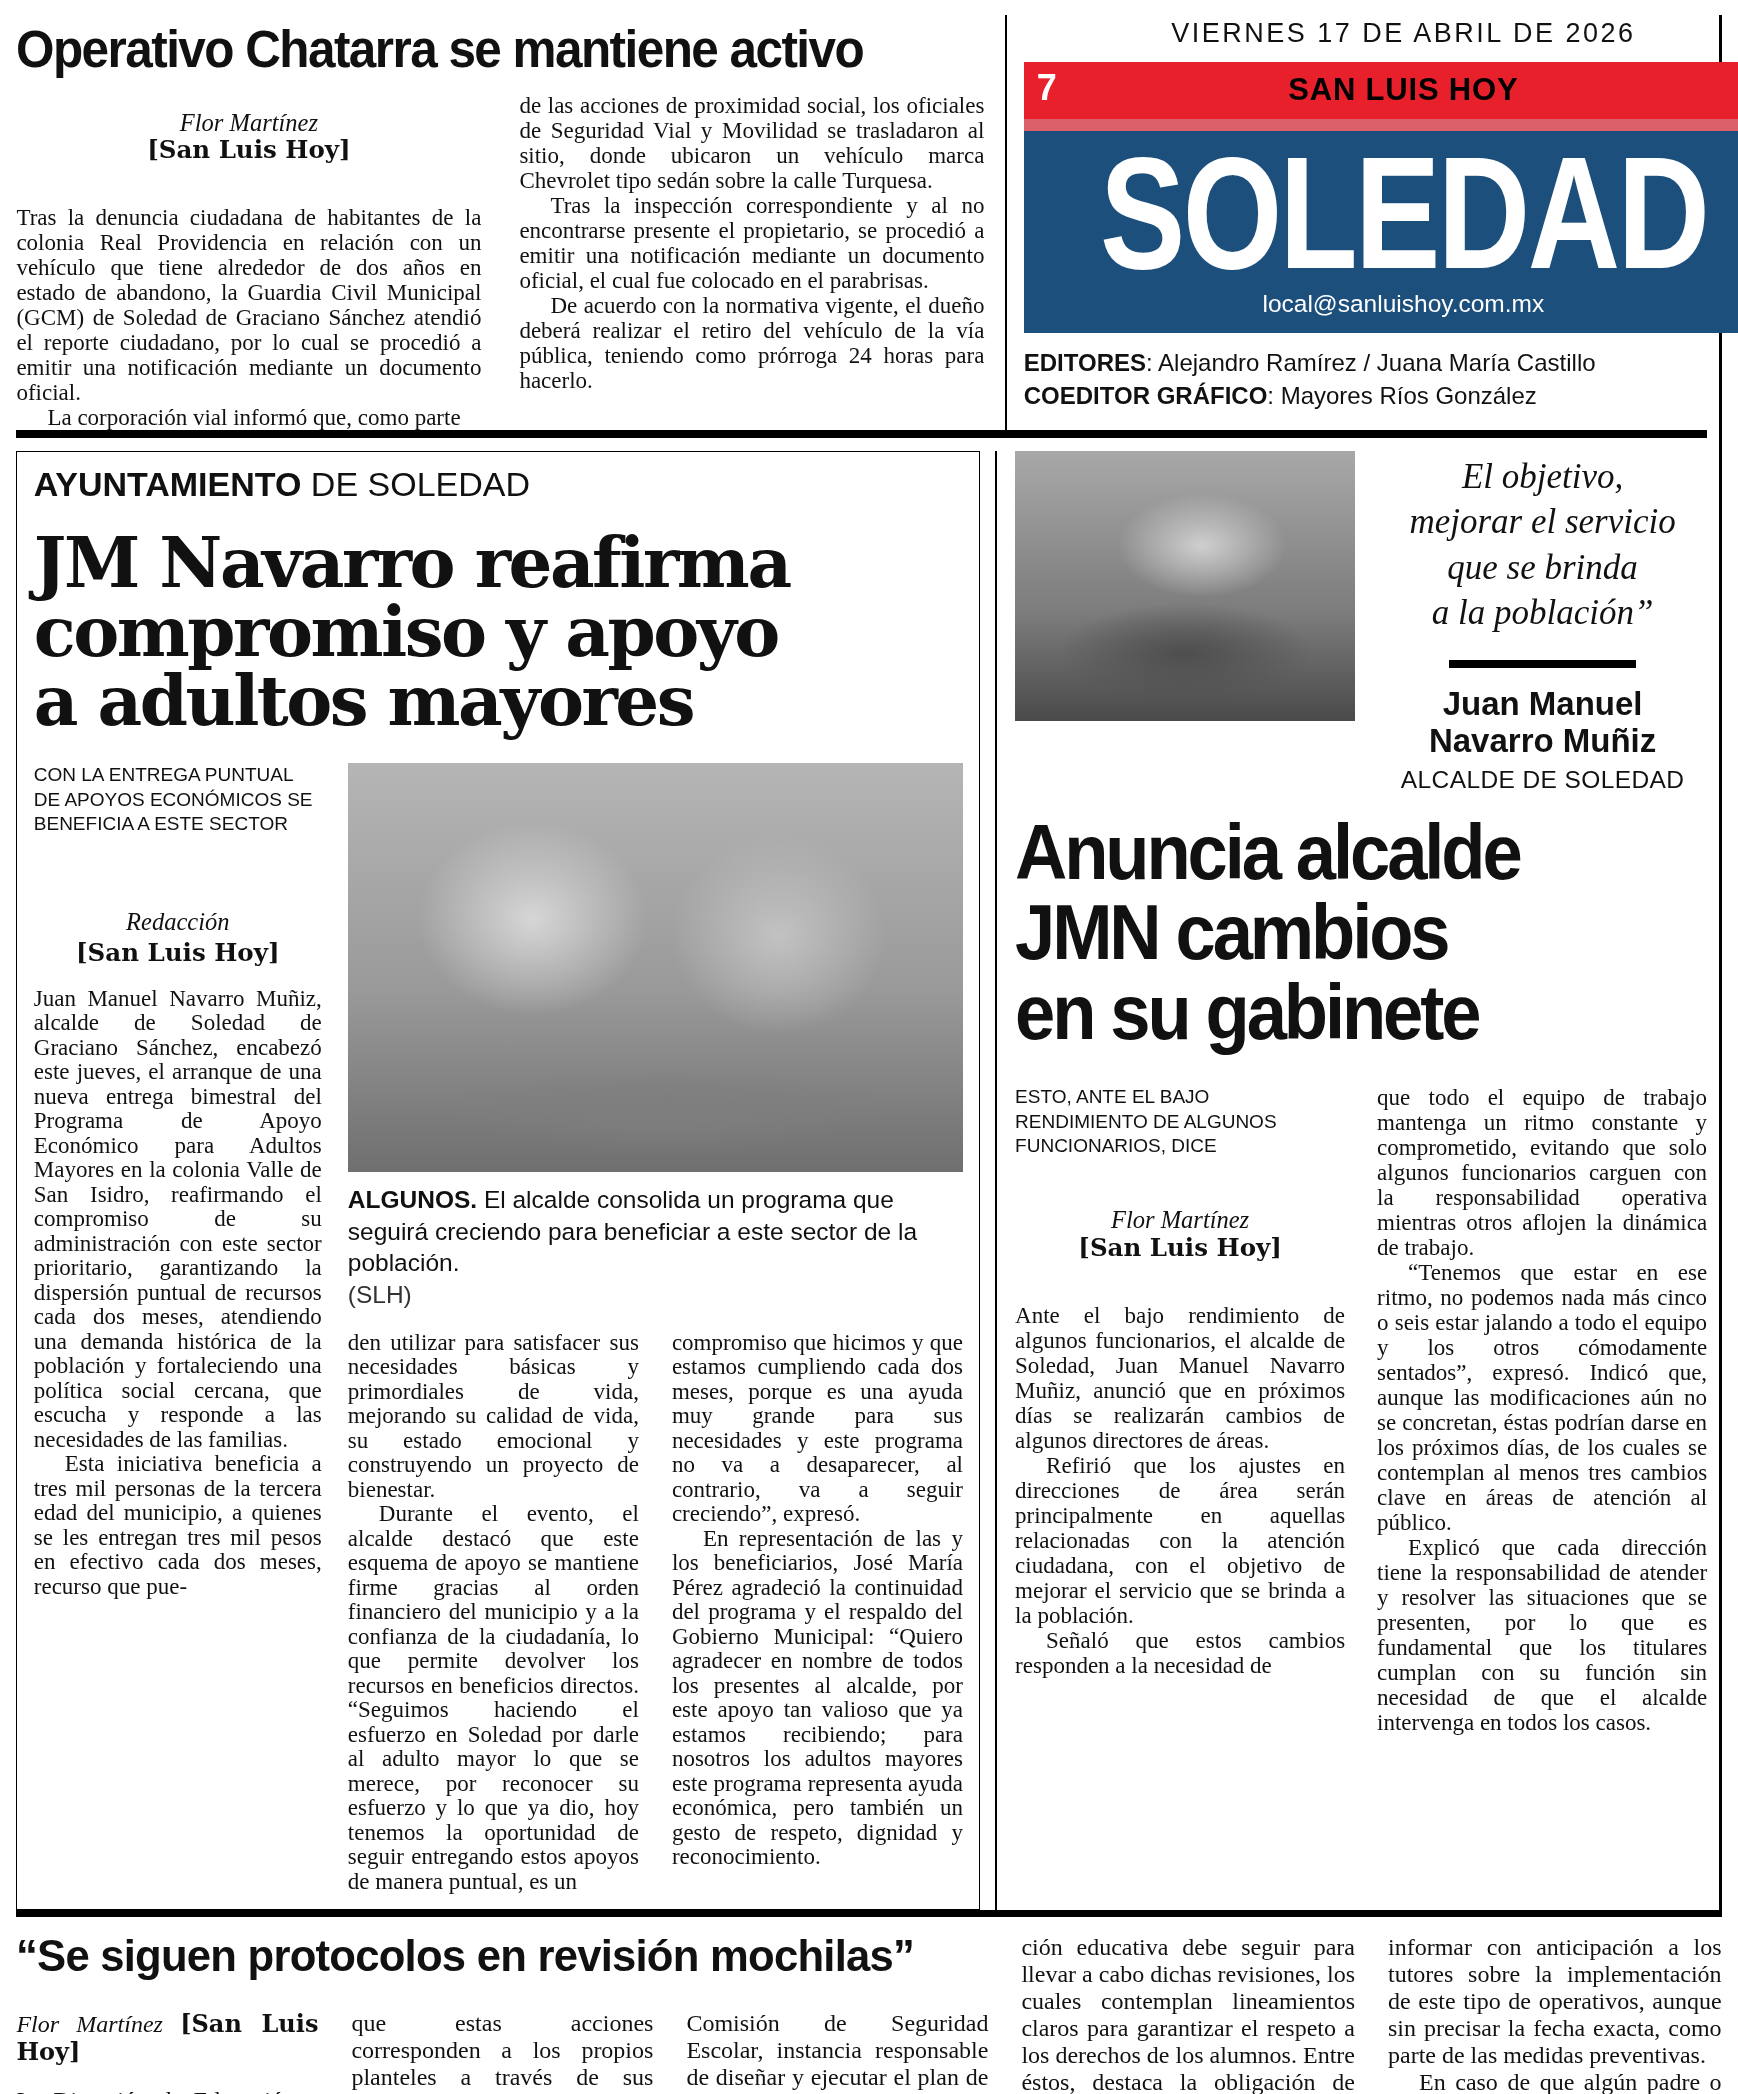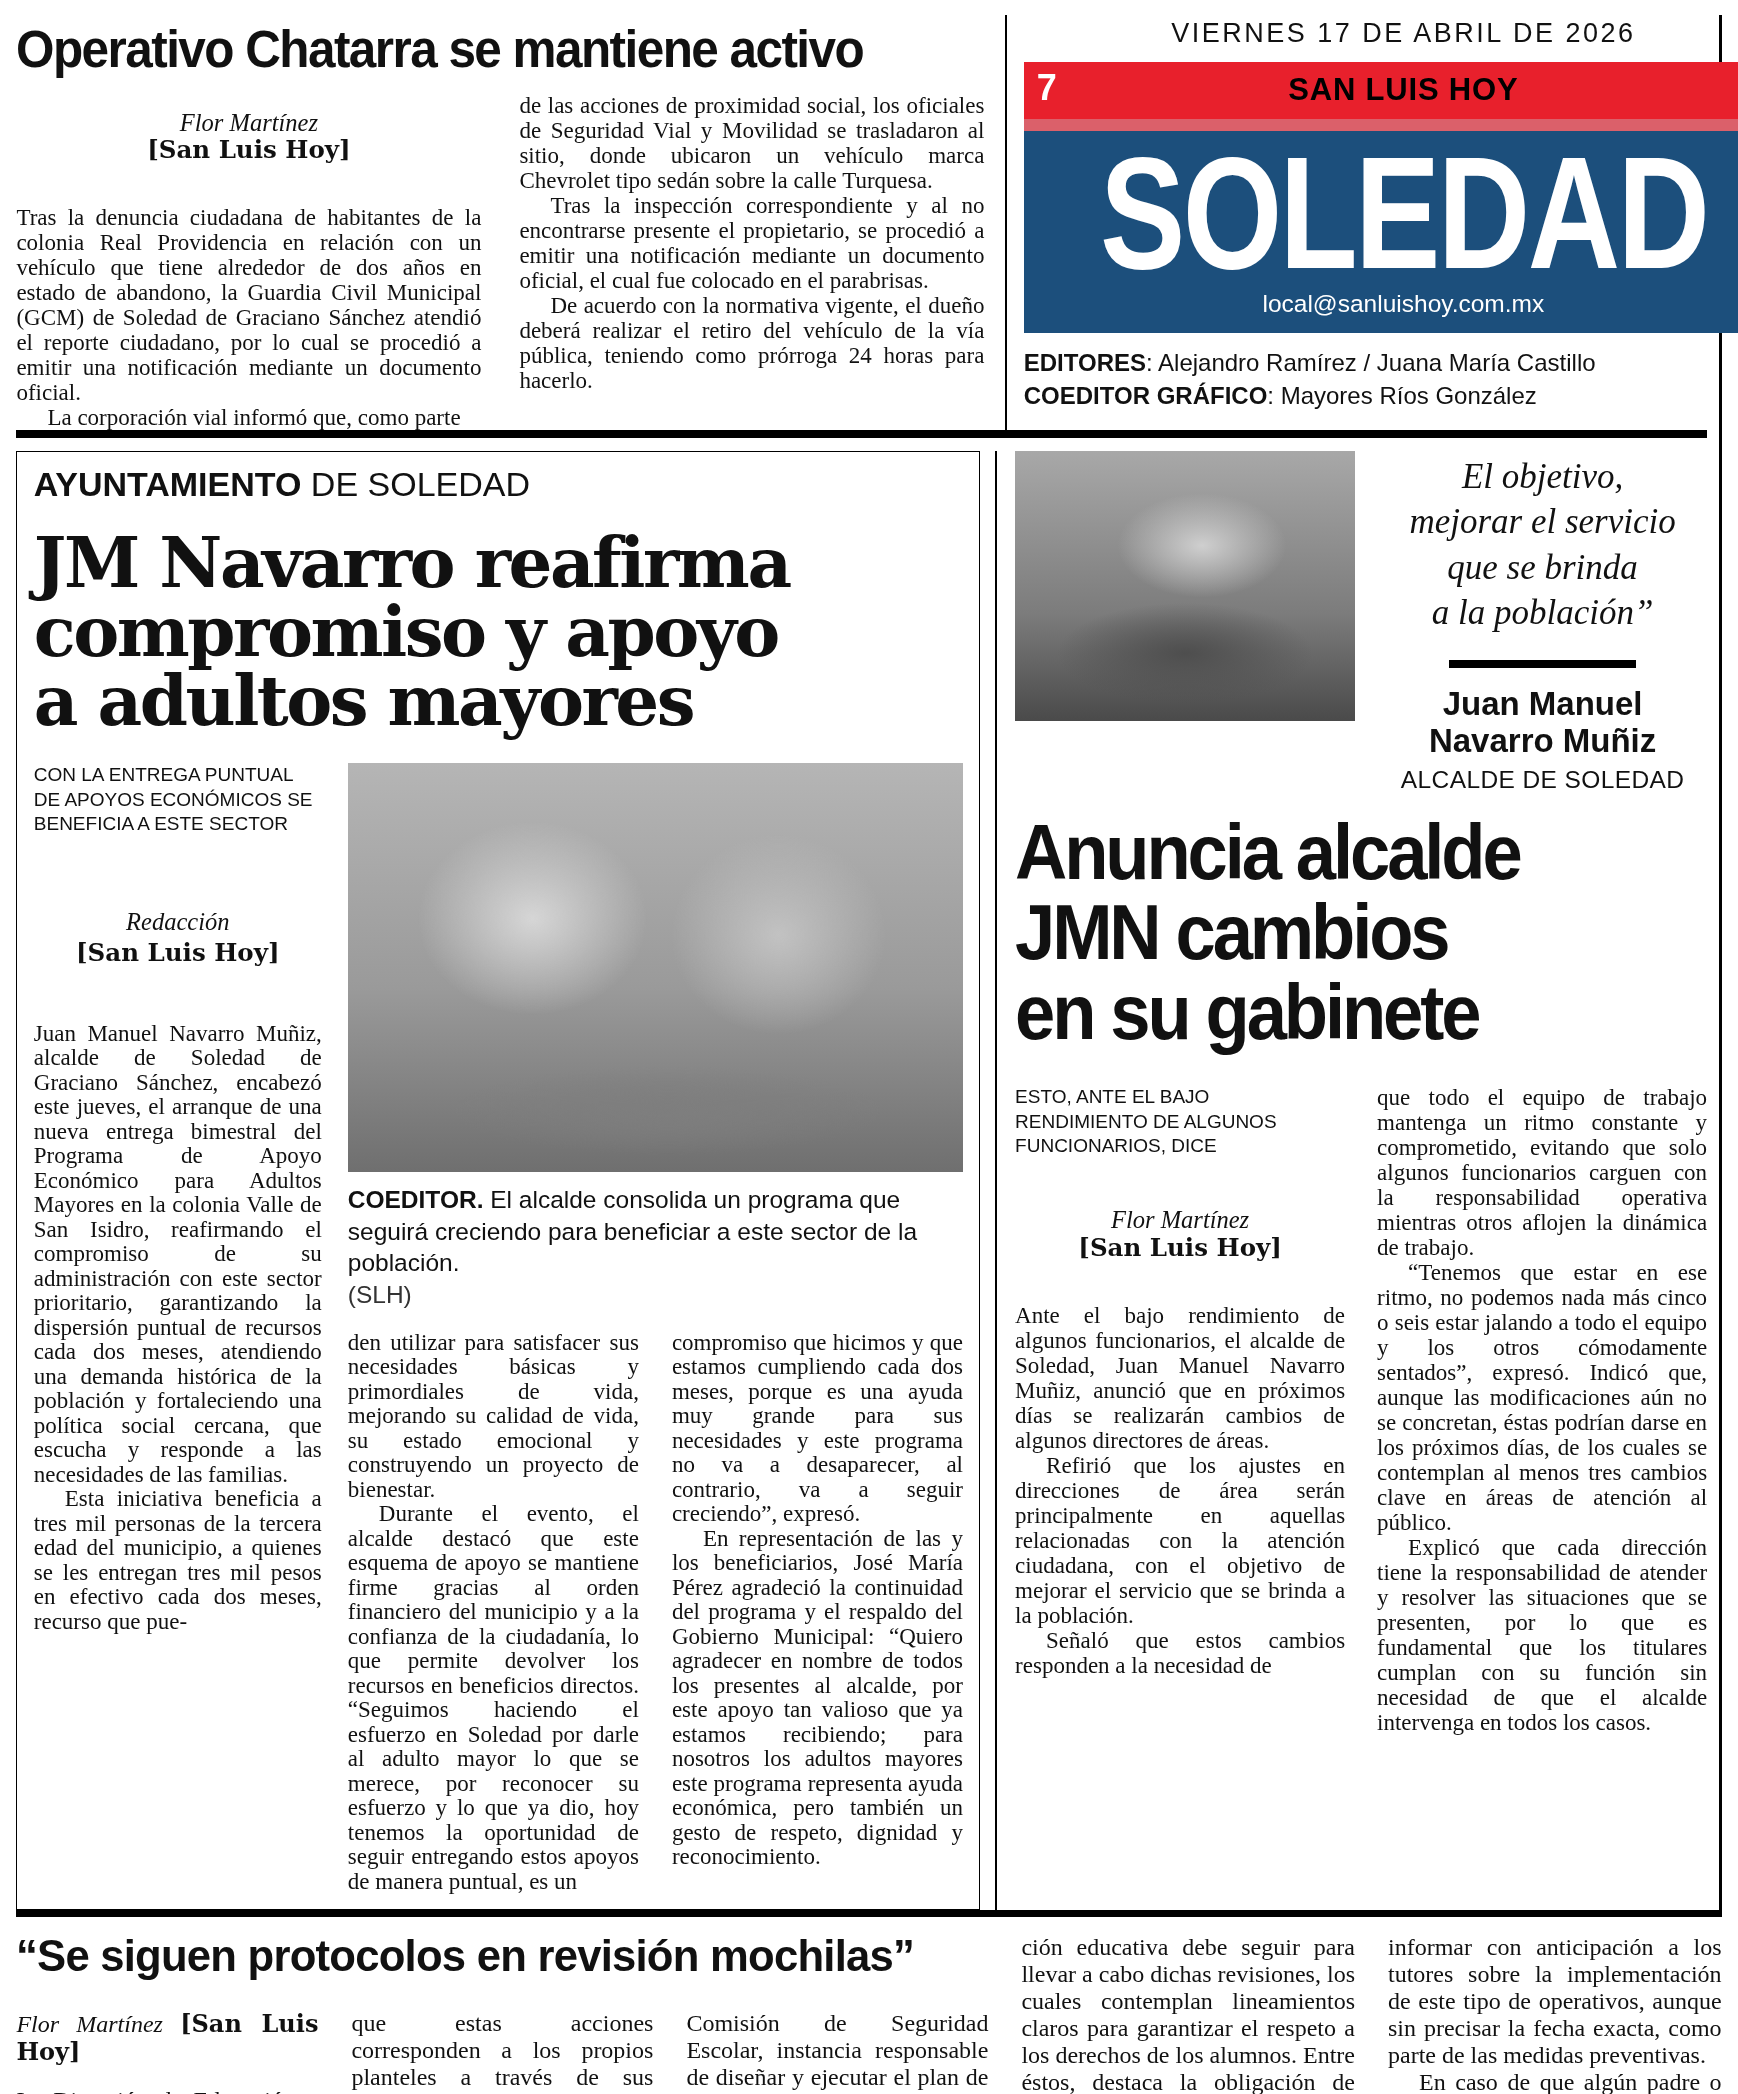--- a/index.html
+++ b/index.html
@@ -56,21 +56,21 @@
   .kicker .k-light{font-weight:400;}
   .nav-headline{
     font-family:"DejaVu Serif",serif;font-weight:700;
     font-size:69px;line-height:1.0;letter-spacing:-2.5px;
     margin:0 0 28px 0;white-space:pre-line;
   }
   .nav-row{display:flex;gap:26px;}
   .nav-left{width:288px;flex:none;}
   .deck{font-family:"Liberation Sans",sans-serif;font-size:19px;line-height:1.28;}
   .nav-left .deck{margin-bottom:72px;}
-  .nav-left .byline{margin-bottom:55px;}
+  .nav-left .byline{margin-bottom:20px;}
   .nav-right{flex:1;}
   .photo-lg{
     height:409px;
     background:
       radial-gradient(closest-side at 30% 38%, #d6d6d6, rgba(214,214,214,0) 62%),
       radial-gradient(closest-side at 70% 42%, #c2c2c2, rgba(194,194,194,0) 58%),
       radial-gradient(closest-side at 52% 85%, #7e7e7e, rgba(126,126,126,0) 72%),
       linear-gradient(180deg,#b5b5b5 0%,#9a9a9a 55%,#6f6f6f 100%);
   }
   .caption{font-family:"Liberation Sans",sans-serif;font-size:24.5px;line-height:1.3;margin:11.5px 0 19.6px 0;font-weight:500;}
@@ -185,21 +185,21 @@
               <span class="outlet">[San Luis Hoy]</span>
             </div>
             <div class="jbody ncol">
               <p>Juan Manuel Navarro Muñiz, alcalde de Soledad de Graciano Sánchez, encabezó este jueves, el arranque de una nueva entrega bimestral del Programa de Apoyo Económico para Adultos Mayores en la colonia Valle de San Isidro, reafirmando el compromiso de su administración con este sector prioritario, garantizando la dispersión puntual de recursos cada dos meses, atendiendo una demanda histórica de la población y fortaleciendo una política social cercana, que escucha y responde a las necesidades de las familias.</p>
               <p class="ind">Esta iniciativa beneficia a tres mil personas de la tercera edad del municipio, a quienes se les entregan tres mil pesos en efectivo cada dos meses, recurso que pue-</p>
             </div>
           </div>
           <div class="nav-right">
             <div class="photo-lg"></div>
             <div class="caption">
-              <span class="cap-lead">COEDITOR.</span><span> El alcalde consolida un programa que seguirá creciendo para beneficiar a este sector de la población.</span>
+              <span class="cap-lead">ALGUNOS.</span><span> El alcalde consolida un programa que seguirá creciendo para beneficiar a este sector de la población.</span>
               <span class="cap-credit">(SLH)</span>
             </div>
             <div class="nav-cols">
               <div class="ncol jbody">
                 <p>den utilizar para satisfacer sus necesidades básicas y primordiales de vida, mejorando su calidad de vida, su estado emocional y construyendo un proyecto de bienestar.</p>
                 <p class="ind">Durante el evento, el alcalde destacó que este esquema de apoyo se mantiene firme gracias al orden financiero del municipio y a la confianza de la ciudadanía, lo que permite devolver los recursos en beneficios directos. “Seguimos haciendo el esfuerzo en Soledad por darle al adulto mayor lo que se merece, por reconocer su esfuerzo y lo que ya dio, hoy tenemos la oportunidad de seguir entregando estos apoyos de manera puntual, es un</p>
               </div>
               <div class="ncol jbody">
                 <p>compromiso que hicimos y que estamos cumpliendo cada dos meses, porque es una ayuda muy grande para sus necesidades y este programa no va a desaparecer, al contrario, va a seguir creciendo”, expresó.</p>
                 <p class="ind">En representación de las y los beneficiarios, José María Pérez agradeció la continuidad del programa y el respaldo del Gobierno Municipal: “Quiero agradecer en nombre de todos los presentes al alcalde, por este apoyo tan valioso que ya estamos recibiendo; para nosotros los adultos mayores este programa representa ayuda económica, pero también un gesto de respeto, dignidad y reconocimiento.</p>

